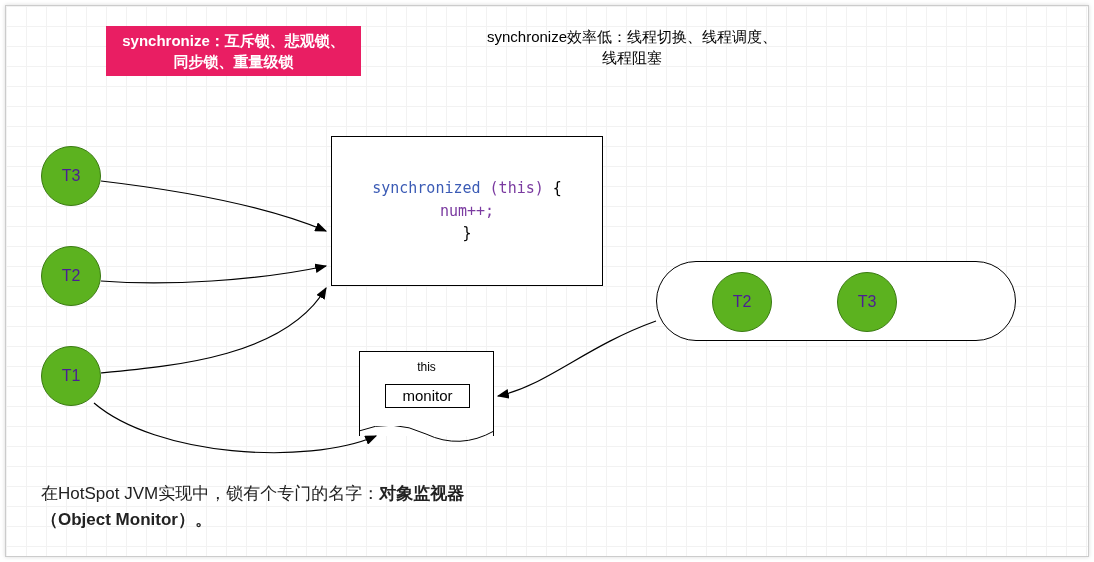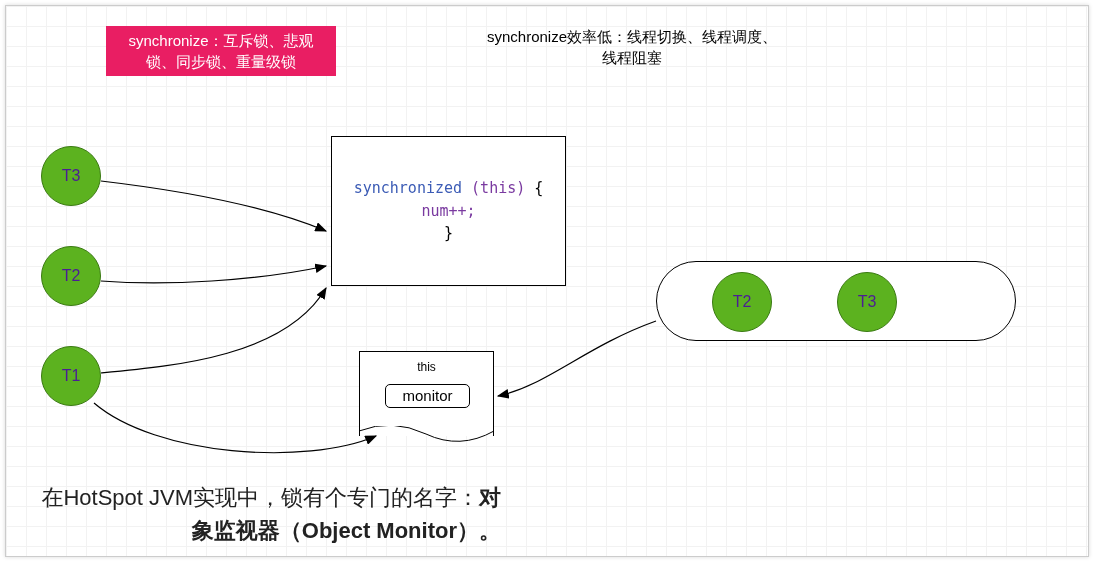--- a/index.html
+++ b/index.html
@@ -18,27 +18,28 @@
     background-image:
       linear-gradient(to right, #f2f2f2 1px, transparent 1px),
       linear-gradient(to bottom, #f2f2f2 1px, transparent 1px);
     background-size: 20px 20px;
     background-color: #fff;
     overflow: hidden;
   }
   .pink-box {
     position: absolute;
     left: 100px; top: 20px;
-    width: 230px;
+    width: 255px;
     background: #e91e63;
     color: #fff;
     font-size: 15px;
     text-align: center;
     padding: 4px 12px;
     line-height: 1.4;
+    font-weight: bold;
   }
   .header-right {
     position: absolute;
     left: 440px; top: 20px;
     width: 300px;
     font-size: 15px;
     color: #000;
     text-align: center;
     line-height: 1.4;
     margin-left: 36px;
@@ -51,21 +52,21 @@
     border: 1px solid #3a7a12;
     color: #4c1d95;
     display: flex;
     align-items: center;
     justify-content: center;
     font-size: 16px;
   }
   .code-box {
     position: absolute;
     left: 325px; top: 130px;
-    width: 235px; height: 150px;
+    width: 272px; height: 150px;
     background: #fff;
     border: 1px solid #000;
     padding: 40px 10px 10px 10px;
     font-family: Consolas, monospace;
     font-size: 15px;
     text-align: center;
     white-space: pre;
     line-height: 1.5;
   }
   .code-kw { color: #3b5bb5; }
@@ -89,41 +90,41 @@
   }
   .monitor-this {
     position:absolute; top:8px; width:100%;
     text-align:center; font-size:12px;
   }
   .monitor-badge {
     position:absolute;
     left:25px; top:32px;
     width:85px; height:24px;
     border:1px solid #000;
-    border-radius:5px;
+    border-radius:0;
     background:#fff;
     text-align:center;
     font-size:15px;
     line-height:22px;
   }
   .queue-box {
     position: absolute;
     left: 650px; top: 255px;
     width: 360px; height: 80px;
     background: #fff;
     border: 1px solid #000;
     border-radius: 40px;
   }
   .footer-text {
     position: absolute;
     left: 35px; top: 475px;
     width: 460px;
-    font-size: 22px;
+    font-size: 17px;
     color:#222;
-    text-align: right;
+    text-align: left;
     line-height: 1.5;
   }
   .footer-bold { font-weight: bold; }
   svg.arrows {
     position:absolute;
     left:0; top:0;
     width:1084px; height:552px;
     pointer-events:none;
   }
 </style>

